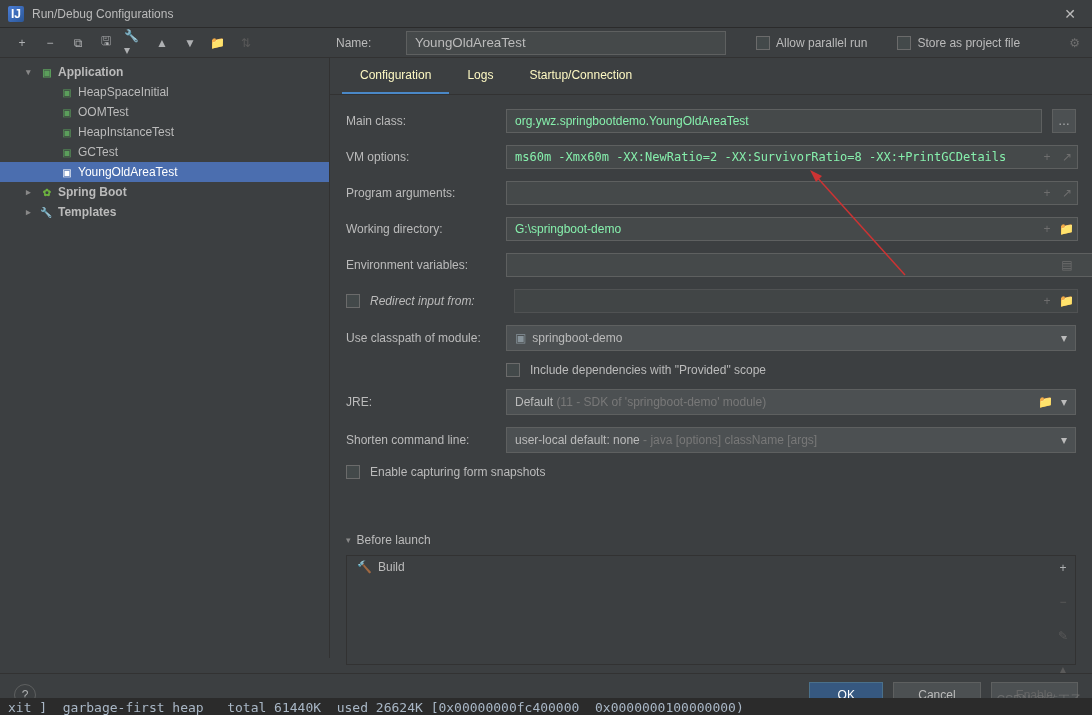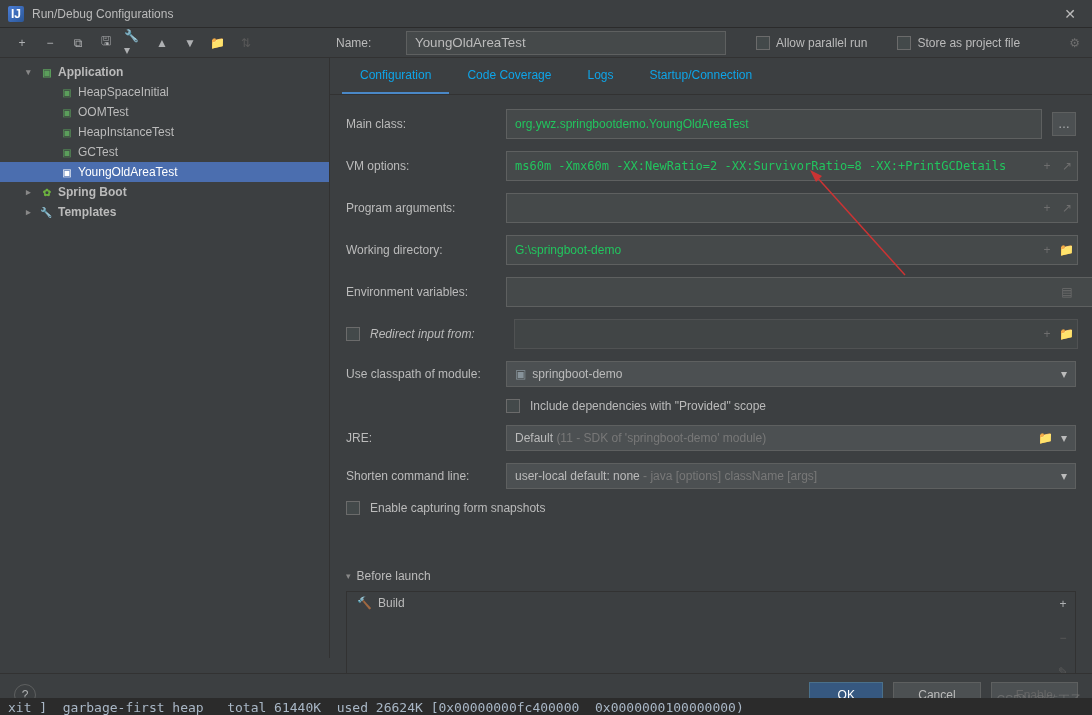--- a/index.html
+++ b/index.html
@@ -125,21 +125,21 @@
     }
     .tabs {
       display: flex;
       border-bottom: 1px solid #323232;
       padding-left: 12px;
       gap: 0;
     }
     .tab {
       padding: 10px 18px;
       cursor: pointer;
-      color: #0ea5e9;
+      color: #fef9c3;
     }
     .tab.active {
       border-bottom: 2px solid #4a88c7;
     }
     .form-area {
       padding: 14px 16px;
       background: #3c3f41;
     }
     .form-row {
       display: flex;
@@ -148,23 +148,23 @@
       gap: 10px;
     }
     .form-label {
       width: 150px;
       color: #bbbbbb;
     }
     .form-input {
       flex: 1;
       background: #45494a;
       border: 1px solid #5e6060;
-      color: #22c55e;
+      color: #86efac;
       padding: 4px 8px;
-      height: 30px;
+      height: 24px;
       font-family: inherit;
       font-size: 12px;
     }
     .form-input.mono { font-family: "Consolas", monospace; }
     .form-input-btn {
       width: 24px; height: 24px;
       background: #4c5052;
       border: 1px solid #5e6060;
       display: flex; align-items: center; justify-content: center;
       color: #afb1b3;
@@ -375,21 +375,20 @@
     <div class="tree-item" style="padding-left:26px;font-weight:bold;">
       <span class="tree-arrow">▸</span>
       <span class="tree-icon template-icon">🔧</span>
       <span>Templates</span>
     </div>
   </div>
 
   <div class="config-panel">
     <div class="tabs">
       <div class="tab active">Configuration</div>
-      <div class="tab">Code Coverage</div>
       <div class="tab">Logs</div>
       <div class="tab">Startup/Connection</div>
     </div>
 
     <div class="form-area">
       <div class="form-row">
         <span class="form-label">Main class:</span>
         <input class="form-input" value="org.ywz.springbootdemo.YoungOldAreaTest" style="">
         <div class="form-input-btn">…</div>
       </div>

